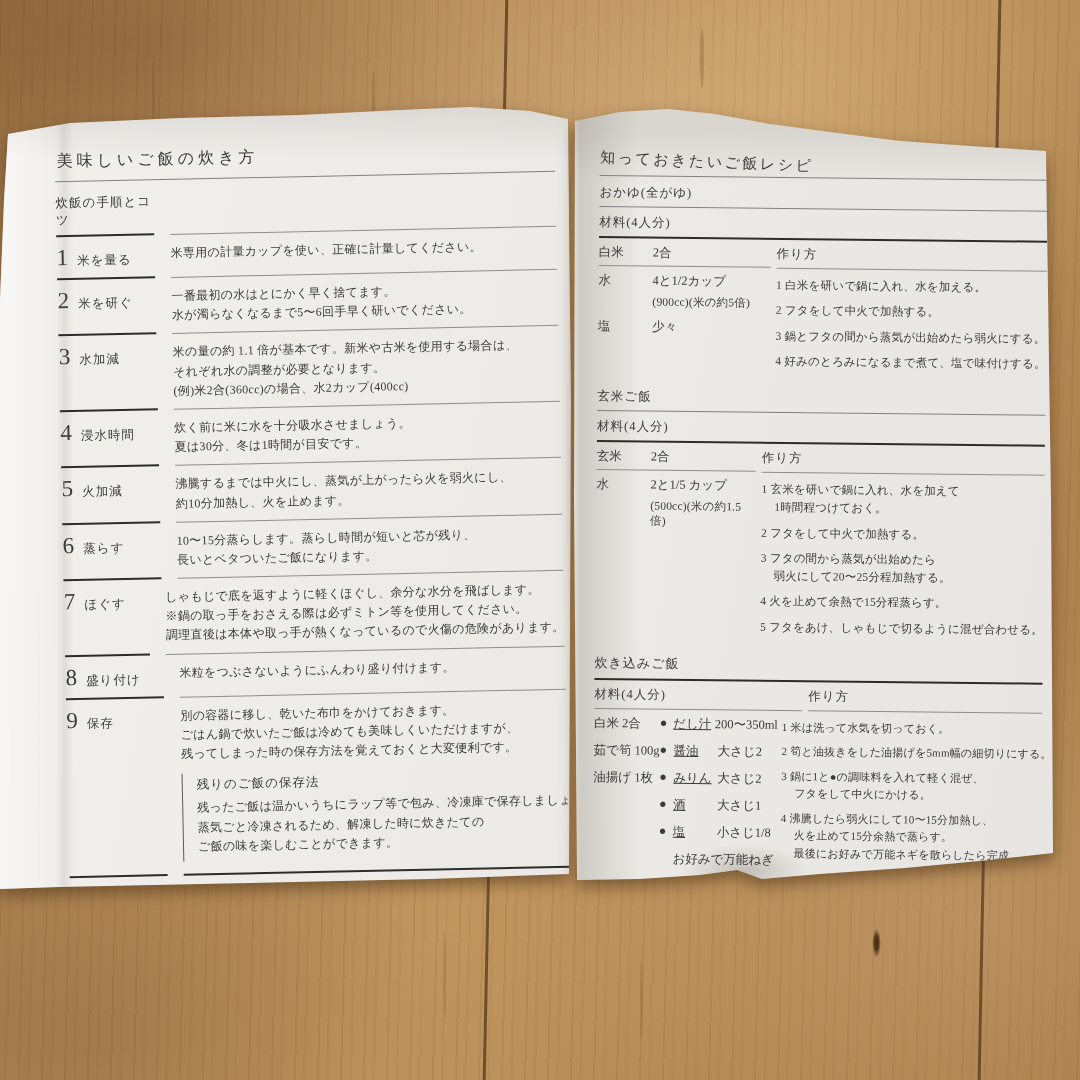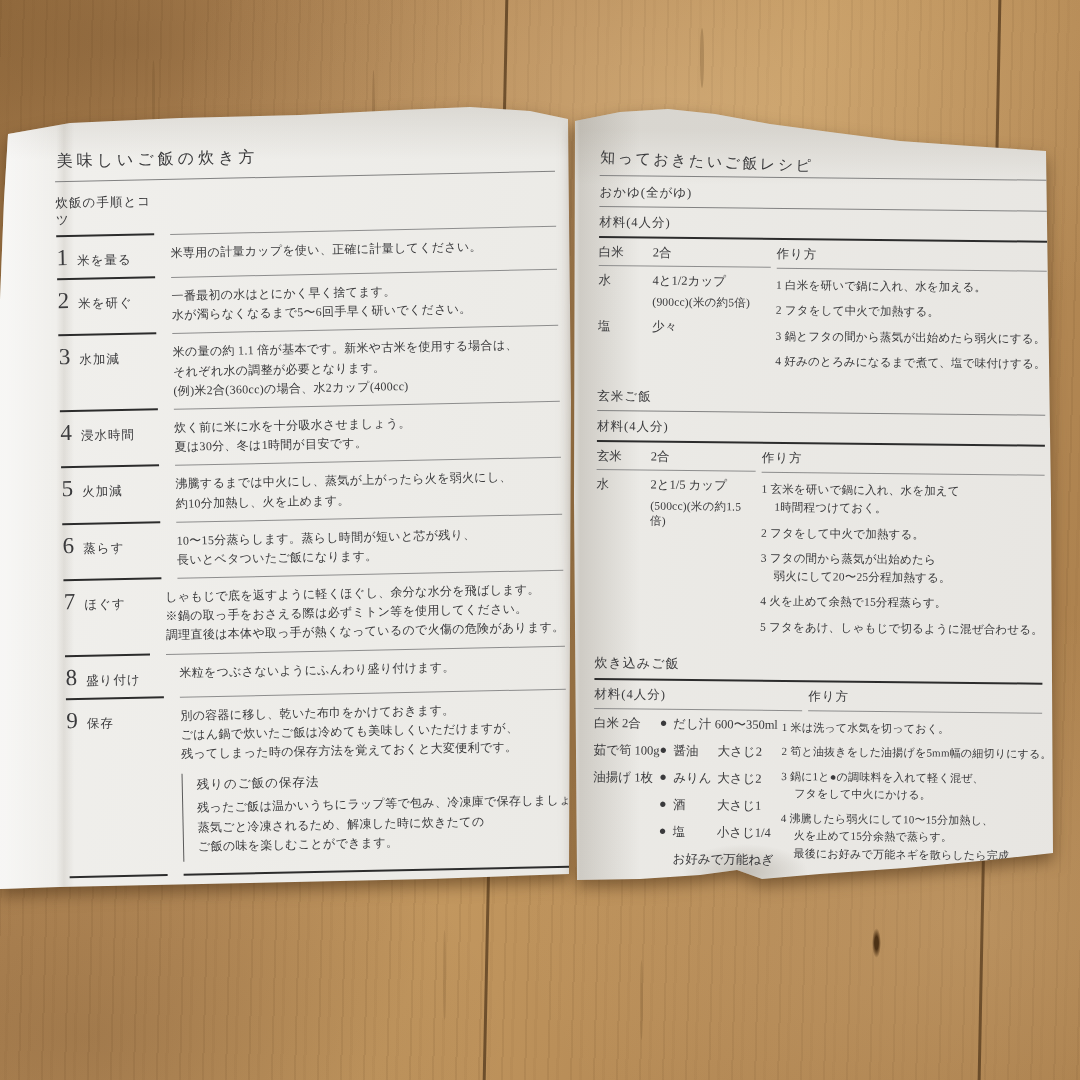--- a/index.html
+++ b/index.html
@@ -79,21 +79,21 @@
   .sec-h3{font-size:13px;letter-spacing:1px;padding:8px 0 6px;border-bottom:2px solid #2c2c2c;}
   .dualhead{display:flex;}
   .dualhead .dh1{width:208px;font-size:12.5px;letter-spacing:1px;padding:6px 0 5px;border-bottom:1px solid #8d8d8d;}
   .dualhead .dh2{flex:1;margin-left:6px;font-size:12.5px;letter-spacing:1px;padding:6px 0 5px;border-bottom:1px solid #8d8d8d;}
   .cols2{display:flex;align-items:flex-start;}
   .colA{width:90px;}
   .colA .ar{font-size:12.5px;padding:6px 0 4px;white-space:nowrap;}
   .colB{width:118px;}
   .colB .br{display:flex;font-size:12.5px;padding:6px 0 4px;white-space:nowrap;}
   .colB .bb{width:14px;}
-  .colB .bn{width:44px;}
+  .colB .bn{width:44px;text-decoration:underline;}
   .colB .ba{}
   .colB .br.noin{padding-left:14px;}
   .mth2{flex:1;margin-left:4px;}
   .mth2 .ms{font-size:11px;}
   .rp-note{margin-top:20px;margin-left:34px;border-left:1px solid #5a5a5a;padding:3px 0 4px 14px;}
   .rp-note .nt{font-size:12.5px;letter-spacing:1px;margin-bottom:5px;}
   .rp-note .nl{font-size:11.5px;line-height:1.62;letter-spacing:.2px;white-space:nowrap;}
 </style>
 </head>
 <body>
@@ -302,41 +302,41 @@
         <div class="cols2">
           <div class="colA">
             <div class="ar"><span>白米</span> <span>2合</span></div>
             <div class="ar"><span>茹で筍</span> <span>100g</span></div>
             <div class="ar"><span>油揚げ</span> <span>1枚</span></div>
           </div>
           <div class="colB">
             <div class="br">
                 <span class="bb">●</span>
                 <span class="bn">だし汁</span>
-                <span class="ba">600〜350ml</span>
+                <span class="ba">200〜350ml</span>
               </div>
             <div class="br">
                 <span class="bb">●</span>
                 <span class="bn">醤油</span>
                 <span class="ba">大さじ2</span>
               </div>
             <div class="br">
                 <span class="bb">●</span>
                 <span class="bn">みりん</span>
                 <span class="ba">大さじ2</span>
               </div>
             <div class="br">
                 <span class="bb">●</span>
                 <span class="bn">酒</span>
                 <span class="ba">大さじ1</span>
               </div>
             <div class="br">
                 <span class="bb">●</span>
                 <span class="bn">塩</span>
-                <span class="ba">小さじ1/4</span>
+                <span class="ba">小さじ1/8</span>
               </div>
             <div class="br noin">
                 <span>お好みで万能ねぎ</span>
               </div>
           </div>
           <div class="mth2">
             <div class="ms">1 米は洗って水気を切っておく。</div>
             <div class="ms">2 筍と油抜きをした油揚げを5mm幅の細切りにする。</div>
             <div class="ms">3 鍋に1と●の調味料を入れて軽く混ぜ、</div>
             <div class="ms cont">フタをして中火にかける。</div>

